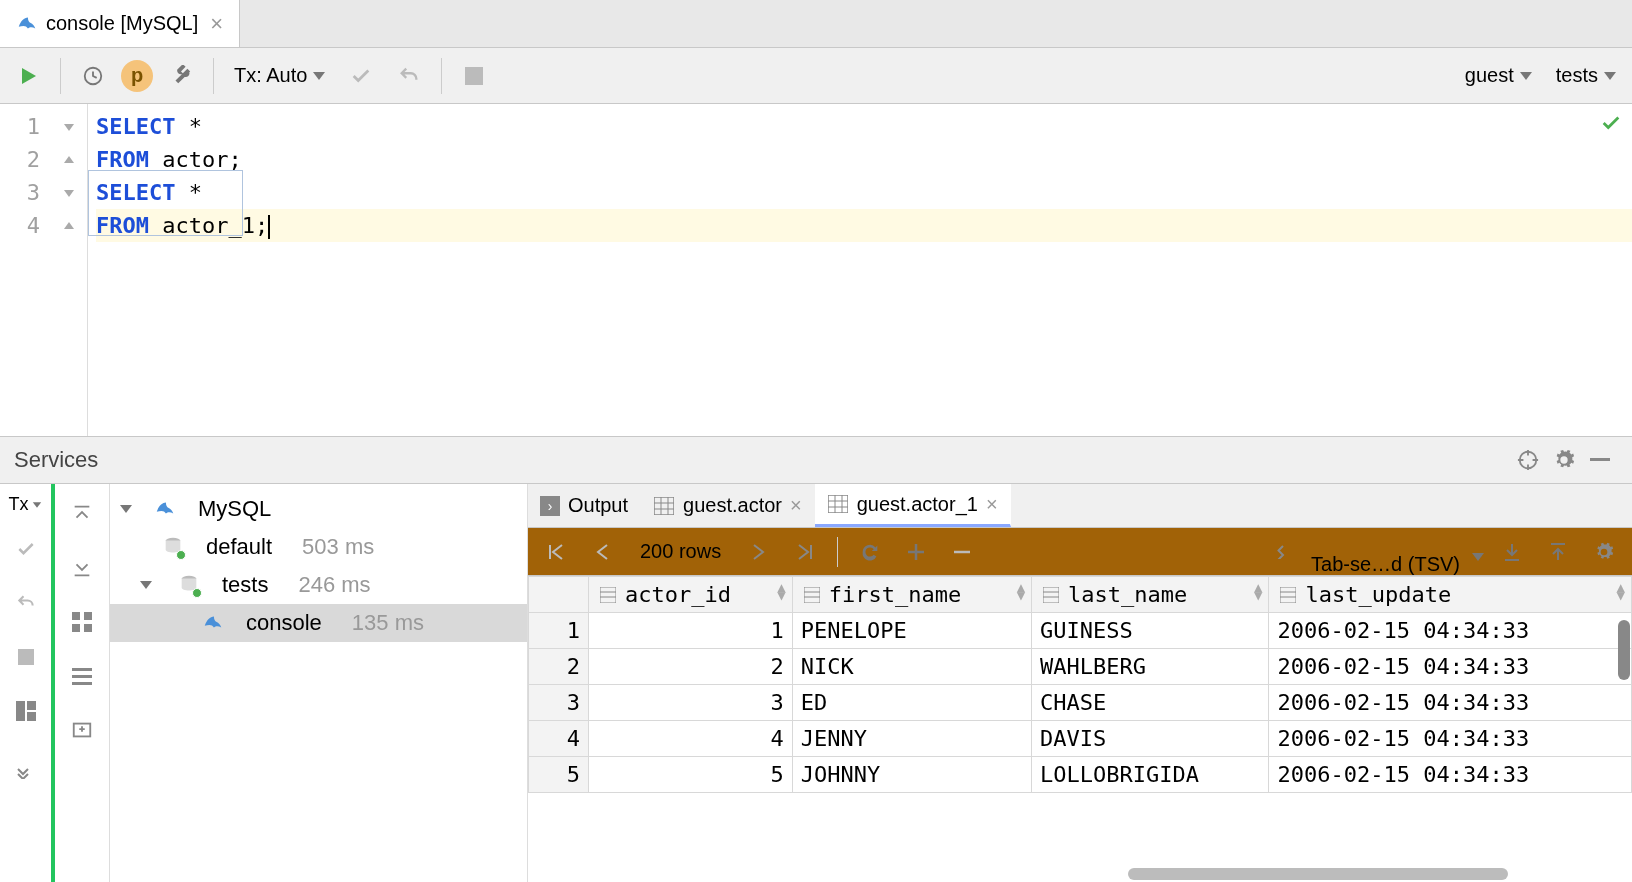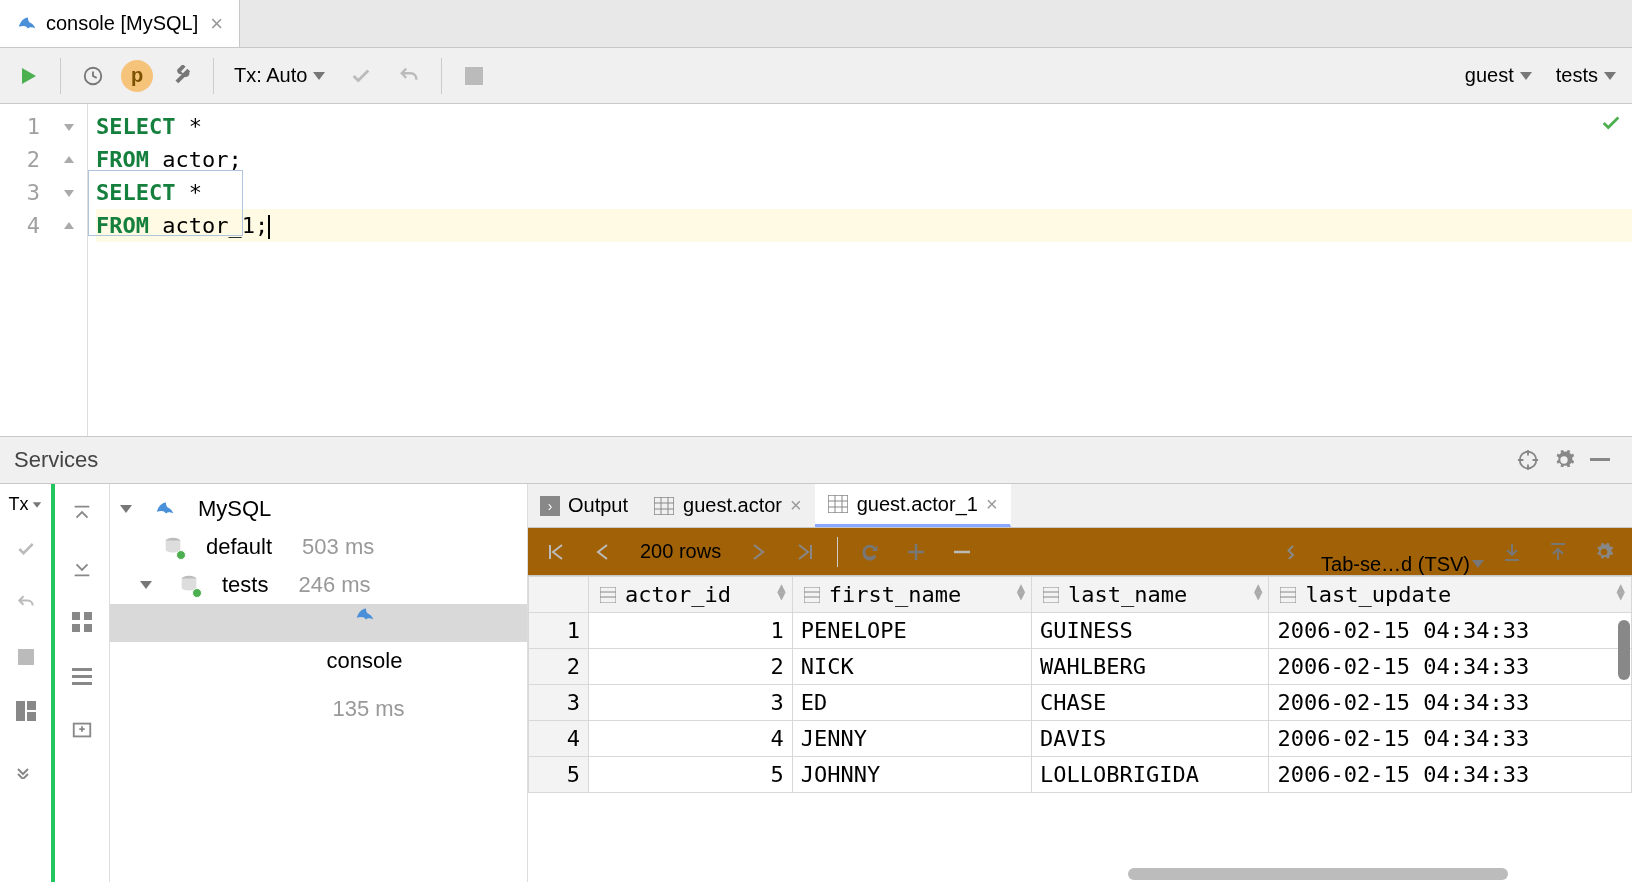--- a/index.html
+++ b/index.html
@@ -15,40 +15,40 @@
 .tb-btn { width: 40px; height: 40px; display:flex; align-items:center; justify-content:center; border-radius:3px; }
 .tb-sep { width:1px; height:36px; background:#ccc; margin:0 4px; }
 .tb-text { padding: 0 8px; display:flex; align-items:center; gap:6px; }
 .spacer { flex:1; }
 
 
 .editor { display:flex; height: 332px; position: relative; }
 .gutter { width: 50px; text-align: right; color: #a0a0a0; padding: 6px 10px 0 0; font-family: "Menlo", monospace; font-size: 22px; line-height: 33px; }
 .fold-gutter { width: 38px; border-right: 1px solid #ddd; padding-top:6px; }
 .code { flex:1; padding: 6px 0 0 8px; font-family: "Menlo", monospace; font-size: 22px; line-height: 33px; position: relative; }
-.kw { color: #15803d; font-weight: bold; }
+.kw { color: #1d4ed8; font-weight: bold; }
 .line { white-space: pre; }
 .line.hl { background: #fffae3; }
 .cursor-bar { display:inline-block; width:2px; height:24px; background:#000; vertical-align:middle; }
 .check-ok { position:absolute; top:6px; right:10px; color:#4caf50; font-size:22px; }
 .box-sel { position:absolute; border:1px solid #b0c4de; pointer-events:none; }
 .fold-mark{ display:flex; align-items:center; justify-content:center; height:33px;}
 .fold-mark svg{display:block;}
 
 
 .services-hdr { background: #f0f0f0; height: 48px; display:flex; align-items:center; padding:14px 14px; border-top:1px solid #c8c8c8; border-bottom:1px solid #c8c8c8; }
 .services-hdr .title { flex:1; font-size:22px; color:#444; }
 .hdr-icon { width:36px; height:36px; display:flex; align-items:center; justify-content:center; }
 
 .services-body { display:flex; height:398px; }
 .svc-left { width:55px; border-right:4px solid #22c55e; display:flex; flex-direction:column; align-items:center; padding-top:10px; gap:14px; }
 .svc-left2 { width:55px; border-right:1px solid #ddd; display:flex; flex-direction:column; align-items:center; padding-top:10px; gap:14px; }
 .svc-tree { width:418px; border-right:1px solid #ddd; padding-top:6px; font-size:22px; }
 .tree-row { display:flex; align-items:center; height:38px; padding-left:10px; gap:22px; }
-.tree-row.sel { background:#d9d9d9;flex-direction:column; }
+.tree-row.sel { background:#d9d9d9; }
 .tree-indent1 { padding-left:52px; }
 .tree-indent2 { padding-left:92px; }
 .tree-time { color:#999; margin-left:8px; }
 
 .svc-right { flex:1; display:flex; flex-direction:column; }
 .result-tabs { height:44px; display:flex; align-items:center; border-bottom:1px solid #c8c8c8; background:#f0f0f0; }
 .rtab { display:flex; align-items:center; padding:0 12px; height:100%; gap:8px; border-right:1px solid transparent; }
 .rtab.active { background:#fff; border-bottom:3px solid #8aa8ff; }
 .rtab .close { color:#999; font-size:20px; }
 
@@ -384,21 +384,21 @@
           <svg width="20" height="20">
             <path d="M2 10h16" stroke="#bbb" stroke-width="2.5"></path>
           </svg>
         </div>
       <div class="spacer"></div>
       <div class="rtb-btn">
           <svg width="20" height="14">
             <path d="M2 2l5 5 5-5M11 2l5 5" transform="rotate(-90 10 7)" stroke="#888" stroke-width="2" fill="none"></path>
           </svg>
         </div>
-      <div style="display:flex;align-items:center;gap:2px;margin-top:25px;">
+      <div style="display:flex;align-items:flex-start;gap:12px;margin-top:25px;">
         <span>Tab-se…d (TSV)</span>
         <span class="triangle-down"></span>
       </div>
       <div class="rtb-btn">
           <svg width="20" height="20">
             <path d="M10 2v10m-5-4l5 5 5-5M3 18h14" stroke="#777" stroke-width="2" fill="none"></path>
           </svg>
         </div>
       <div class="rtb-btn">
           <svg width="20" height="20">

